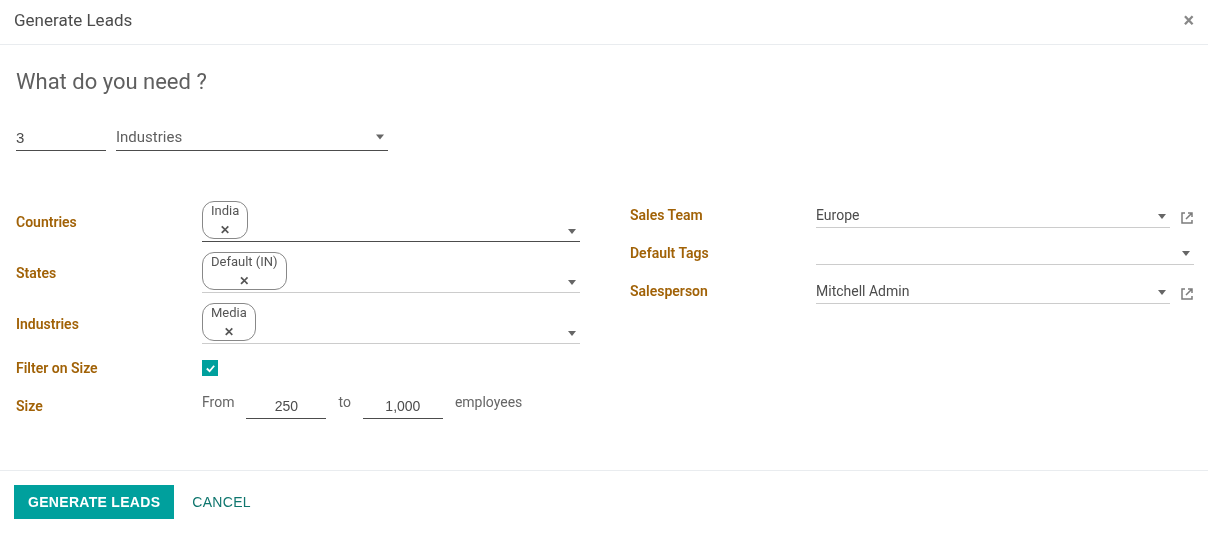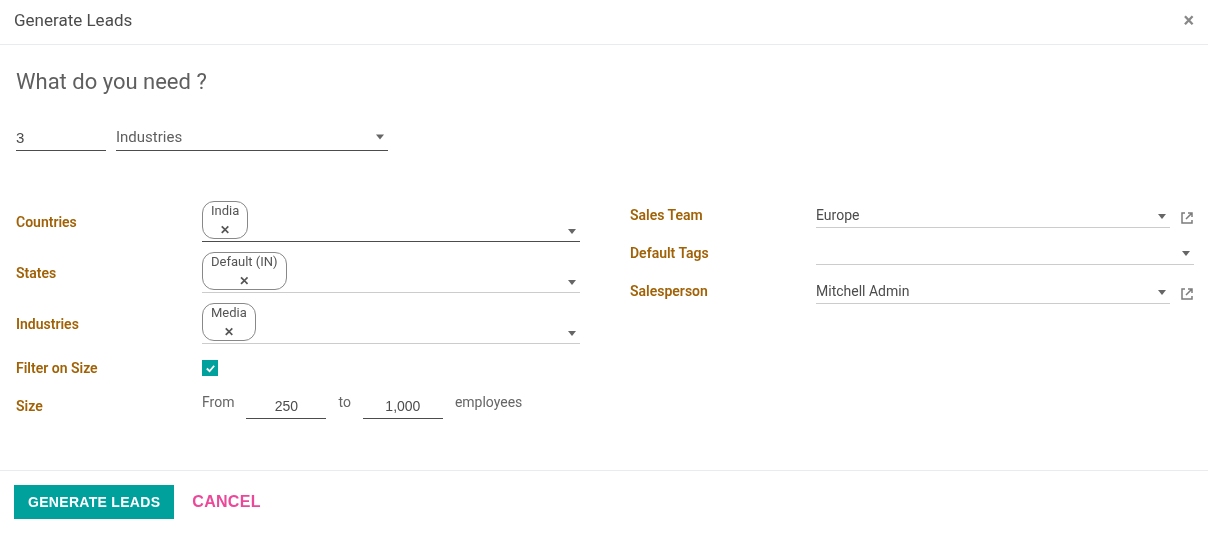--- a/index.html
+++ b/index.html
@@ -195,23 +195,23 @@
       border: none;
       padding: 9px 14px;
       font-size: 14px;
       font-weight: 600;
       cursor: pointer;
       letter-spacing: 0.3px;
     }
     .btn-link {
       background: none;
       border: none;
-      color: #ec4899;
-      font-size: 16px;
-      font-weight: 700;
+      color: #0f766e;
+      font-size: 14px;
+      font-weight: 400;
       cursor: pointer;
       letter-spacing: 0.3px;
     }
     .field-with-link {
       display: flex;
       align-items: flex-end;
     }
     .field-with-link .select-field {
       flex: 1;
     }

